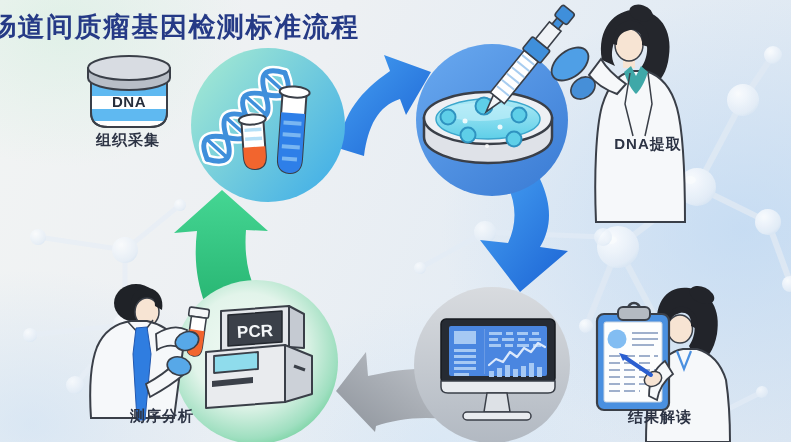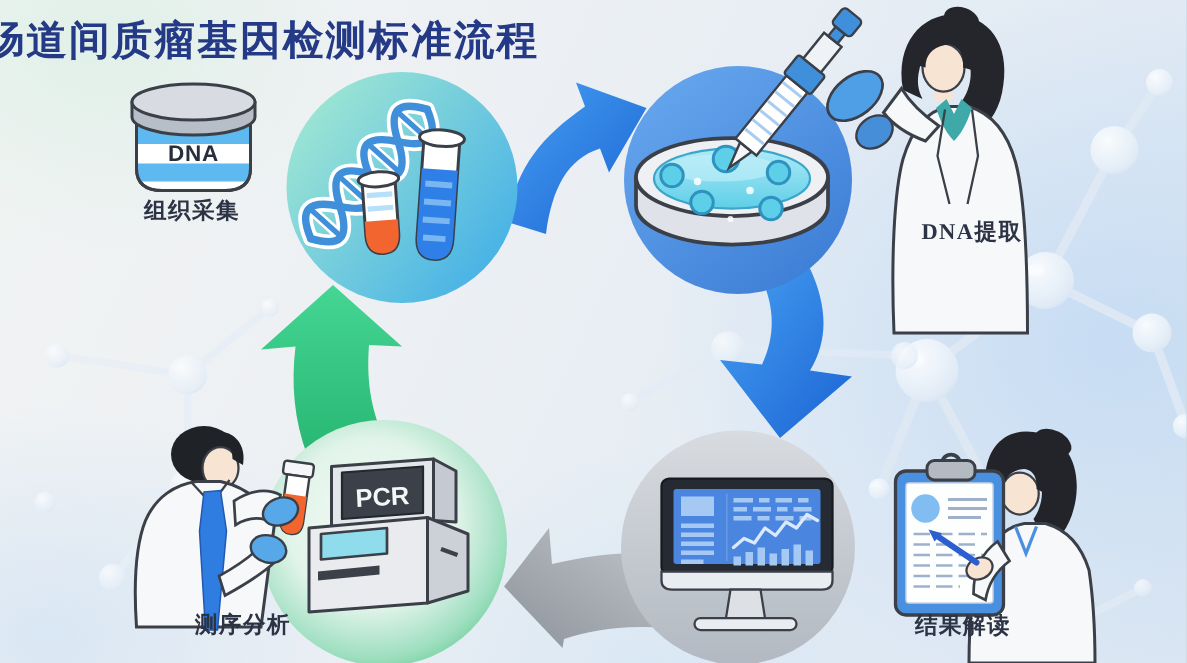--- a/index.html
+++ b/index.html
@@ -16,23 +16,23 @@
   #stage svg{position:absolute;left:0;top:0;}
   .title{
     position:absolute;left:-11px;top:9px;white-space:nowrap;
     font-size:27px;font-weight:700;letter-spacing:1.5px;color:#253a86;
   }
   .station-label{
     position:absolute;width:116px;text-align:center;white-space:nowrap;
     font-size:15px;font-weight:600;letter-spacing:1px;color:#2c3344;
   }
   .lbl-collection{left:70px;top:131px;}
-  .lbl-extraction{left:590px;top:145px;font-family:Liberation Serif, serif;}
+  .lbl-extraction{left:590px;top:135px;}
   .lbl-analysis{left:78px;top:407px;text-align:right;}
-  .lbl-interpretation{left:584px;top:408px;}
+  .lbl-interpretation{left:602px;top:408px;}
 </style>
 </head>
 <body>
 
 <div id="stage">
 
 <svg width="791" height="442" viewBox="0 0 791 442">
   <defs>
     <radialGradient id="gSphere" cx="0.35" cy="0.3" r="0.8">
       <stop offset="0" stop-color="#fdfeff"></stop>

